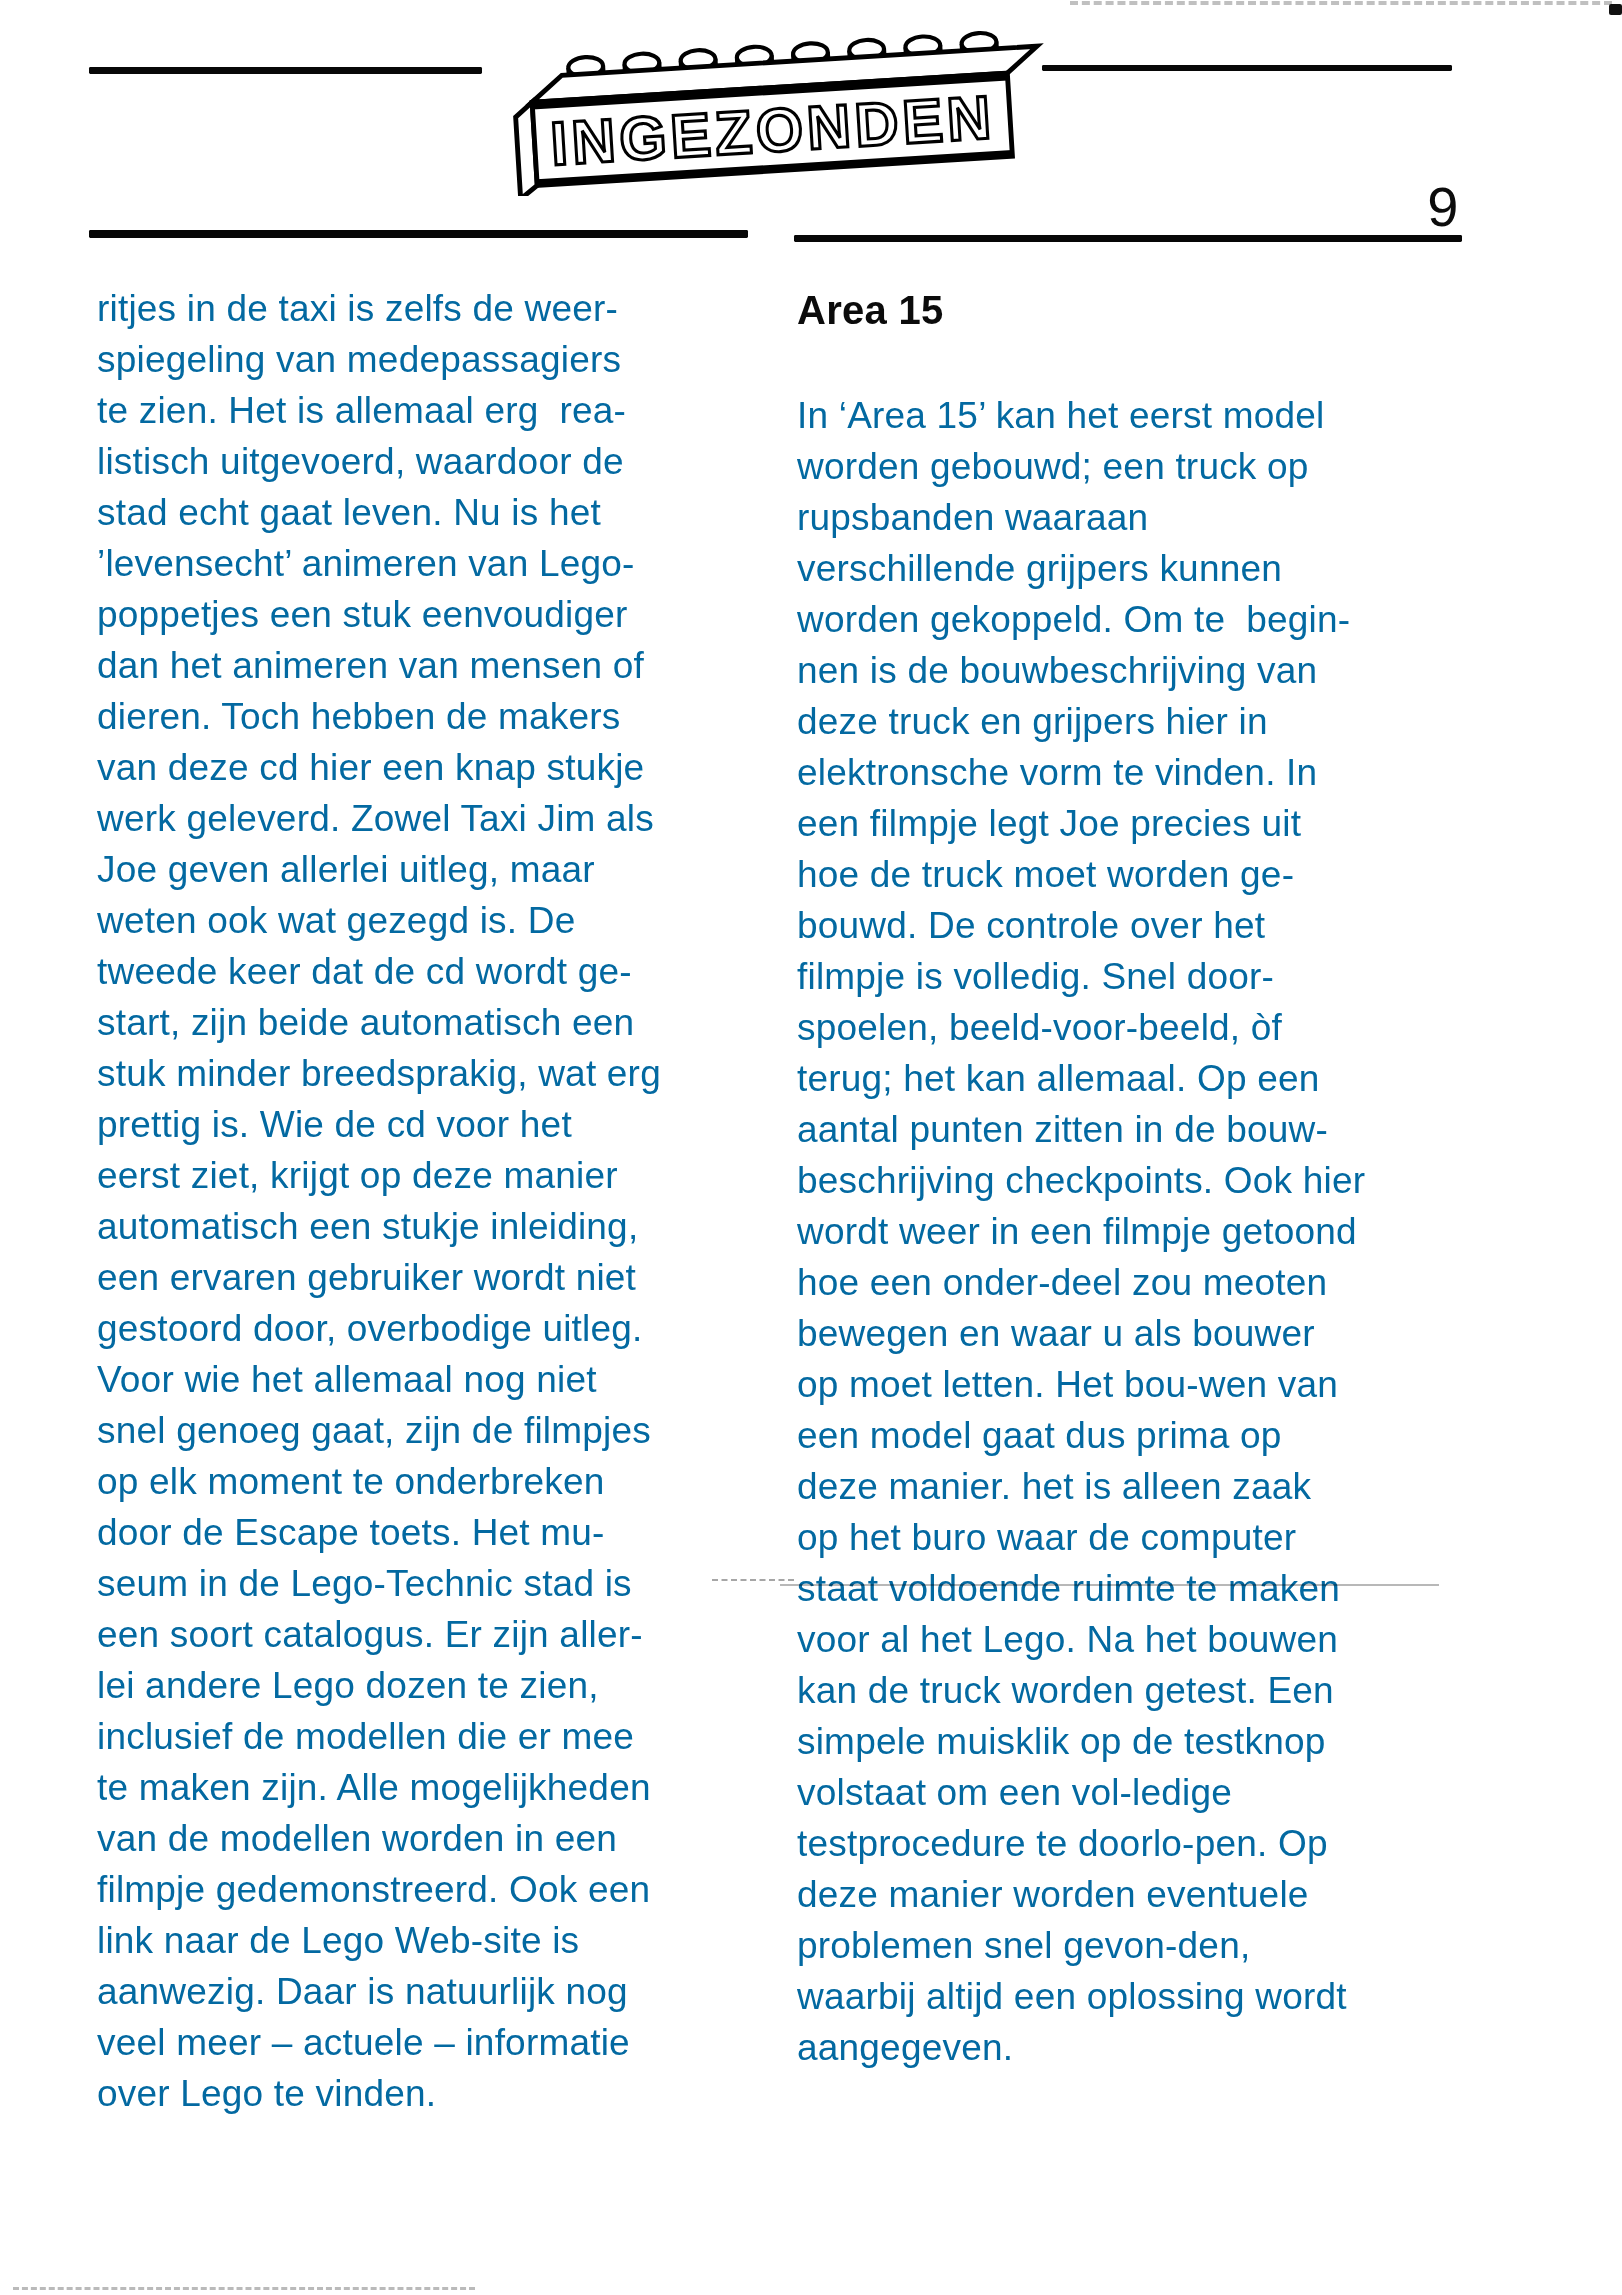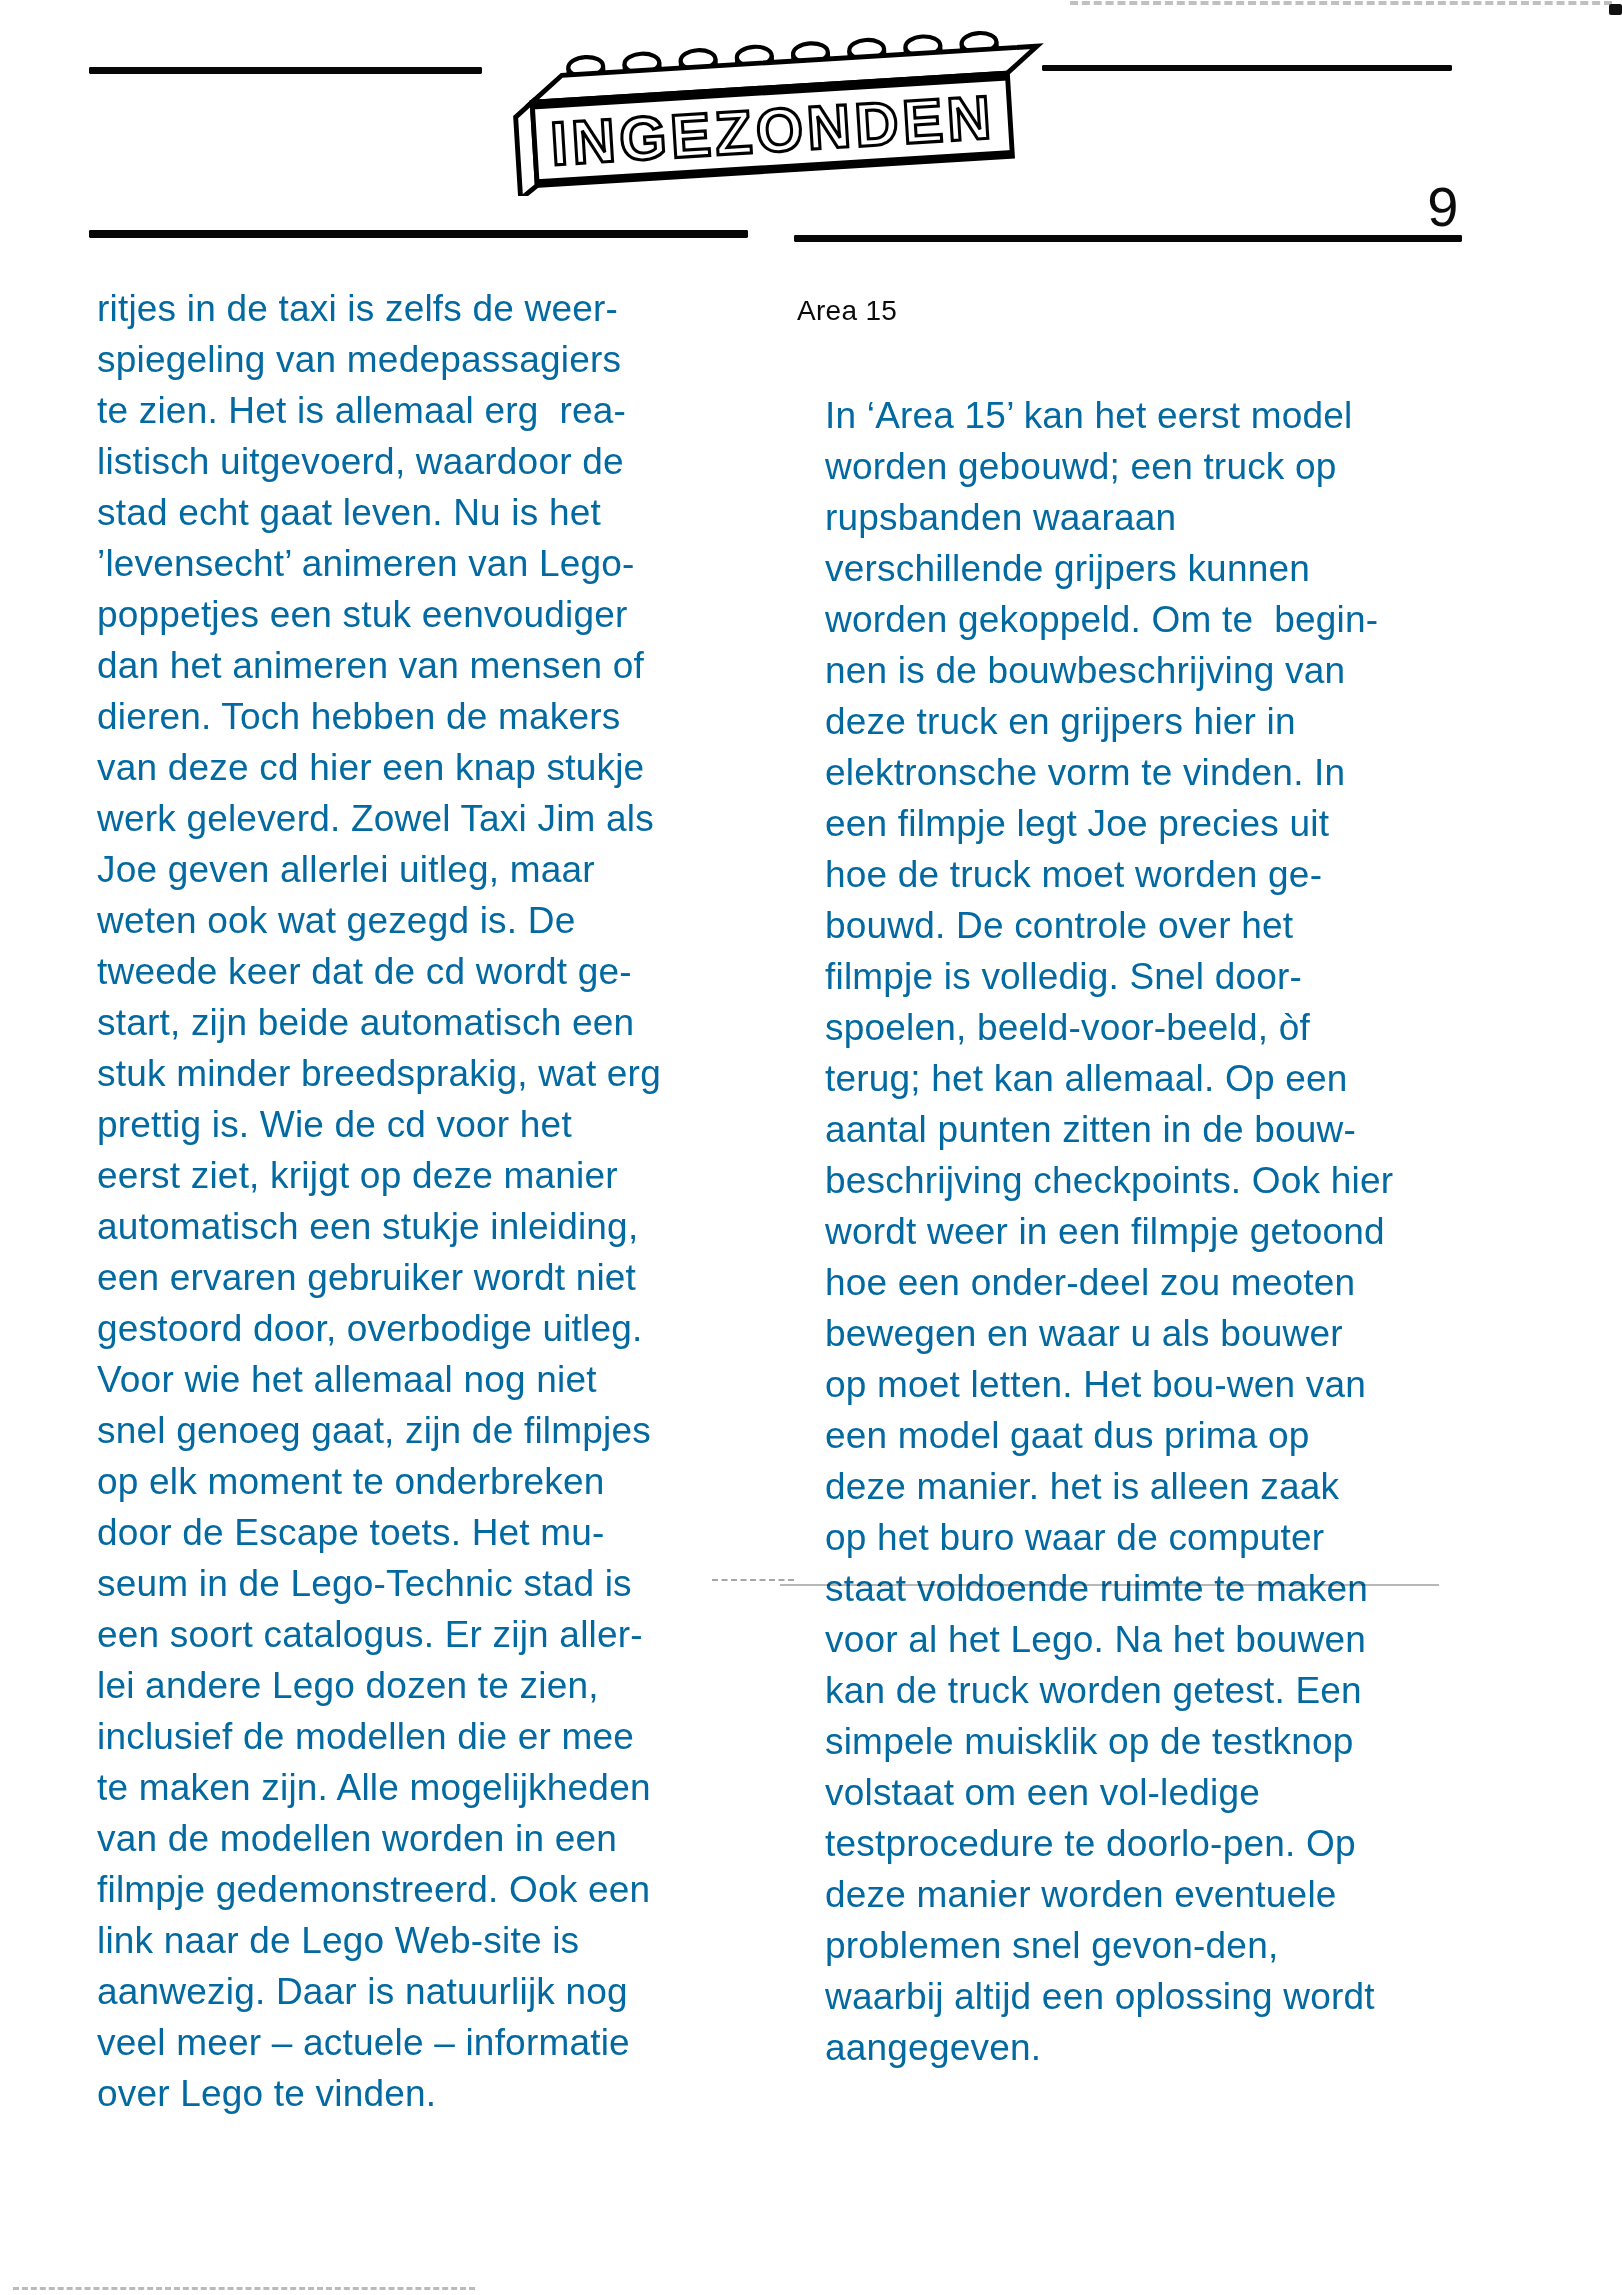--- a/index.html
+++ b/index.html
@@ -24,24 +24,24 @@
   .column{
     position:absolute;
     font-size:37px;line-height:51px;
     white-space:pre;
     letter-spacing:0.2px;
     color:#0369a1;
   }
   #col-left{left:97px;top:283px;width:625px;}
   #col-right-heading{
     position:absolute;left:797px;top:285px;width:611px;
-    font-size:28px;line-height:51px;font-weight:normal;color:#0b0b0b;
+    font-size:40px;line-height:51px;font-weight:bold;color:#0b0b0b;
     letter-spacing:0.3px;
   }
-  #col-right{left:797px;top:390px;width:625px;margin-left:28px;}
+  #col-right{left:797px;top:390px;width:625px;}
   #brick{position:absolute;left:495px;top:29px;width:556px;height:167px;}
 </style>
 </head>
 <body>
 
 <div id="page">
 
   <div class="artifact-dashes" style="left:1070px;top:1.4px;width:542px;opacity:.5;"></div>
   <div class="corner-blob" style="left:1609px;top:4.2px;width:12.5px;height:11px;"></div>
 

